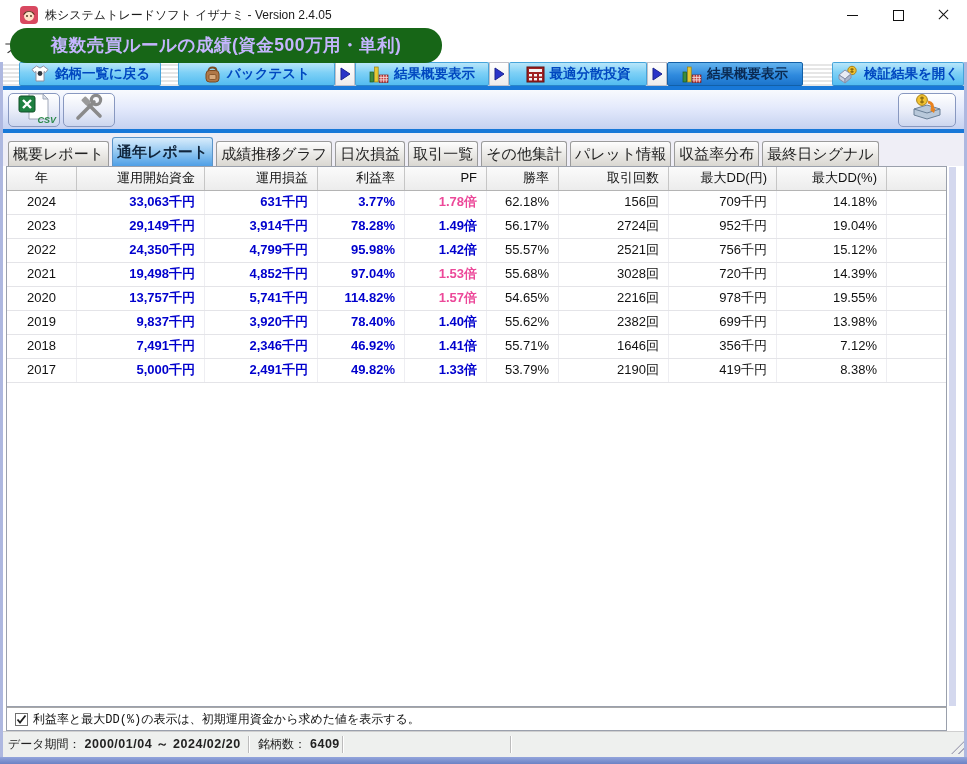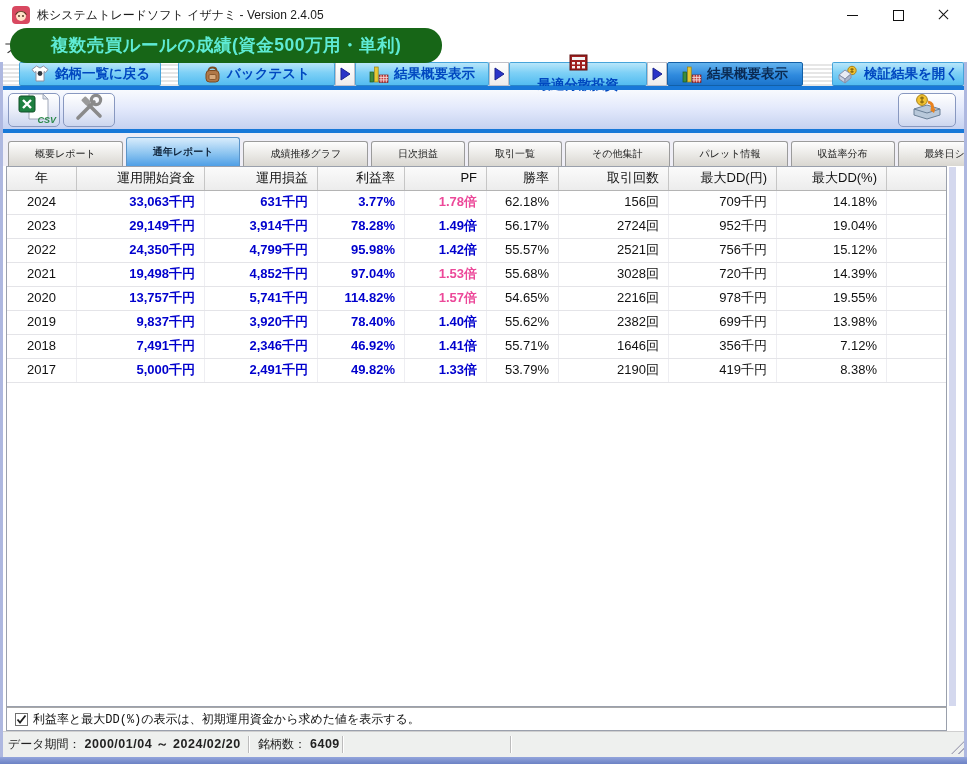--- a/index.html
+++ b/index.html
@@ -1,63 +1,63 @@
 <!DOCTYPE html>
 <html><head>
 <meta charset="utf-8">
 <style>
   html,body{margin:0;padding:0;background:#fff;}
   body{width:967px;height:764px;font-family:"Liberation Sans","DejaVu Sans",sans-serif;}
   .window{position:relative;width:967px;height:764px;overflow:hidden;background:#fff;outline:1px solid #9aa0b0;}
 
   
-  .titlebar{position:absolute;left:0;top:0;width:967px;height:30px;background:#fff;display:flex;align-items:center;padding-left:12px;box-sizing:border-box;}
+  .titlebar{position:absolute;left:0;top:0;width:967px;height:30px;background:#fff;display:flex;align-items:center;padding-left:20px;box-sizing:border-box;}
   .app-icon{width:18px;height:18px;margin-right:7px;display:inline-flex;}
   .title{font-size:12px;color:#1a1a1a;}
   .wincontrols{position:absolute;right:0;top:0;height:30px;display:flex;}
   .wc{width:46px;height:30px;display:flex;align-items:center;justify-content:center;position:relative;}
   .glyph-min{width:11px;height:1px;background:#111;}
   .glyph-max{width:9px;height:9px;border:1px solid #111;}
   .glyph-x1,.glyph-x2{position:absolute;width:13px;height:1px;background:#111;left:16px;top:14px;}
   .glyph-x1{transform:rotate(45deg);} .glyph-x2{transform:rotate(-45deg);}
 
   
   .menubar{position:absolute;left:0;top:30px;width:967px;height:32px;background:#fff;font-size:13px;color:#333;}
   .menubar span{position:absolute;left:4px;top:9px;white-space:nowrap;}
-  .badge{position:absolute;left:10px;top:28px;width:432px;height:35px;border-radius:17px;background:#176617;color:#5eead4;font-weight:bold;font-size:17.5px;text-align:center;line-height:35px;z-index:6;letter-spacing:.5px;}
+  .badge{position:absolute;left:10px;top:28px;width:432px;height:35px;border-radius:17px;background:#176617;color:#c4b5fd;font-weight:bold;font-size:17.5px;text-align:center;line-height:35px;z-index:6;letter-spacing:.5px;}
 
   
   .frame-l,.frame-r{position:absolute;top:62px;width:3px;height:695px;background:#aeb8e0;z-index:4;}
   .frame-l{left:0;} .frame-r{right:0;}
   .bottomstrip{position:absolute;left:0;top:757px;width:967px;height:7px;background:linear-gradient(180deg,#93a5dc,#6c82c4);}
 
   
   .navbar{position:absolute;left:3px;top:62px;width:961px;height:24px;background:repeating-linear-gradient(180deg,#ffffff 0 2px,#e6e6e6 2px 4px);display:flex;align-items:stretch;padding-left:16px;box-sizing:border-box;z-index:5;}
   .navline{position:absolute;left:3px;top:86px;width:961px;height:4px;background:#1878d8;z-index:5;}
   .nav-btn{display:flex;align-items:center;justify-content:center;gap:5px;background:linear-gradient(180deg,#b8e6fa 0%,#7dd0f6 45%,#53bcf0 100%);border:1px solid #46a4da;border-bottom-color:#2a86c8;border-radius:2px;font-weight:bold;font-size:13.5px;color:#0048c0;box-sizing:border-box;cursor:pointer;white-space:nowrap;}
   .nav-btn.selected{background:linear-gradient(180deg,#64b4ee 0%,#2f8ade 55%,#1b74cc 100%);border-color:#1260a8;color:#0a2a52;}
   .nav-arrow{width:20px;display:flex;align-items:center;justify-content:center;background:linear-gradient(180deg,#ffffff,#ececec);border:1px solid #c0c0c8;box-sizing:border-box;cursor:pointer;}
   [data-name="nav-back-to-list"]{width:142px;}
   [data-name="nav-backtest"]{width:157px;margin-left:17px;}
   [data-name="nav-result-summary-1"]{width:134px;}
-  [data-name="nav-optimal-diversification"]{width:138px;flex-direction:column;}
+  [data-name="nav-optimal-diversification"]{width:138px;}
   [data-name="nav-result-summary-2"]{width:136px;}
   [data-name="nav-open-results"]{width:132px;margin-left:29px;}
   .nav-ic{display:inline-flex;}
 
   
   .toolbar2{position:absolute;left:3px;top:90px;width:961px;height:39px;background:linear-gradient(180deg,#f8fafe 0%,#e4eafc 45%,#c6d2f0 100%);display:flex;align-items:center;padding-left:5px;gap:3px;box-sizing:border-box;}
   .toolline{position:absolute;left:3px;top:129px;width:961px;height:4px;background:#1878d8;}
   .tbtn{width:52px;height:34px;border:1px solid #8898c0;border-radius:5px;background:linear-gradient(180deg,#ffffff 0%,#e8ecf8 55%,#ccd6ee 100%);display:flex;align-items:center;justify-content:center;position:relative;cursor:pointer;box-sizing:border-box;}
   .tbtn-right{position:absolute;right:8px;top:3px;width:58px;}
   .csv-label{position:absolute;right:3px;bottom:1px;font-size:9px;font-style:italic;font-weight:bold;color:#2a8a4a;}
 
   
   .tabzone{position:absolute;left:3px;top:133px;width:961px;height:33px;background:#efeef6;display:flex;align-items:flex-end;padding-left:5px;box-sizing:border-box;}
-  .tab{height:25px;line-height:24px;padding:0 26px;background:linear-gradient(180deg,#fdfdfd,#d9d7d1);border:1px solid #9b9b9b;border-bottom:none;border-radius:3px 3px 0 0;font-size:10px;color:#222;margin-right:3px;cursor:pointer;white-space:nowrap;box-sizing:border-box;}
+  .tab{height:25px;line-height:24px;padding:0 4px;background:linear-gradient(180deg,#fdfdfd,#d9d7d1);border:1px solid #9b9b9b;border-bottom:none;border-radius:3px 3px 0 0;font-size:15px;color:#222;margin-right:3px;cursor:pointer;white-space:nowrap;box-sizing:border-box;}
   .tab.selected{height:29px;line-height:28px;background:linear-gradient(180deg,#d8ecfc 0%,#8cc4f0 55%,#4f9fe6 100%);border-color:#5b94c8;font-weight:bold;color:#10253c;}
 
   
   .tablepanel{position:absolute;left:6px;top:166px;width:941px;height:541px;background:#fff;border:1px solid #9aa0ac;box-sizing:border-box;overflow:hidden;}
   .scrolltrack{position:absolute;left:949px;top:167px;width:7px;height:539px;background:#d4d8ee;}
   .thead{display:flex;height:23px;background:linear-gradient(180deg,#fbfbfb,#ececec);border-bottom:1px solid #b4b4b4;}
   .th{box-sizing:border-box;border-right:1px solid #c6c6c6;font-size:13px;color:#111;line-height:22px;white-space:nowrap;overflow:hidden;}
   .tr{display:flex;height:23px;border-bottom:1px solid #e4e4e8;}
   .td{box-sizing:border-box;border-right:1px solid #eeeef2;font-size:13px;color:#111;line-height:22px;white-space:nowrap;overflow:hidden;}
   .c0{width:70px;text-align:center;}

